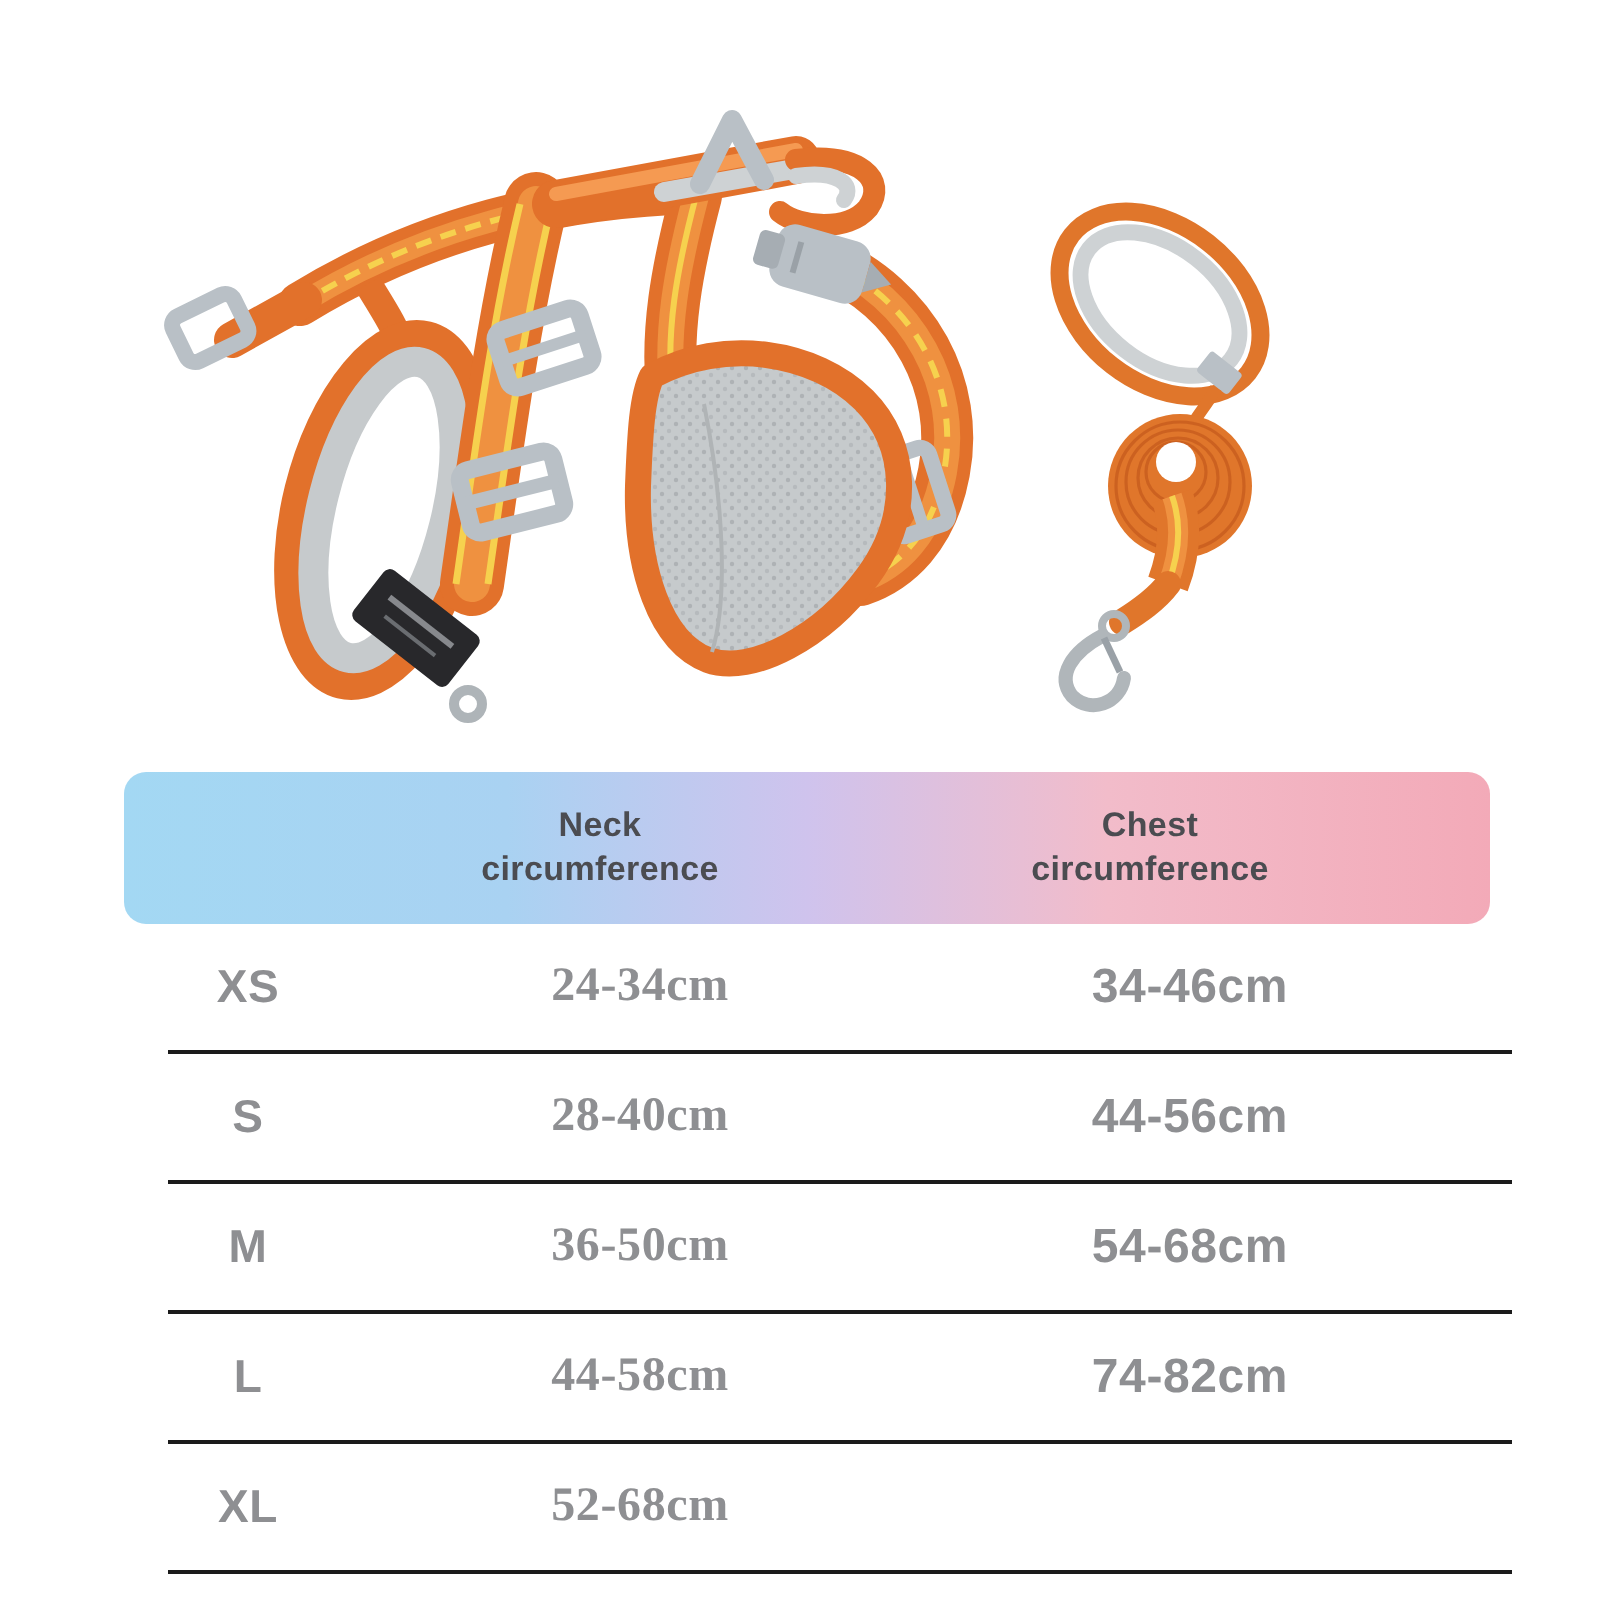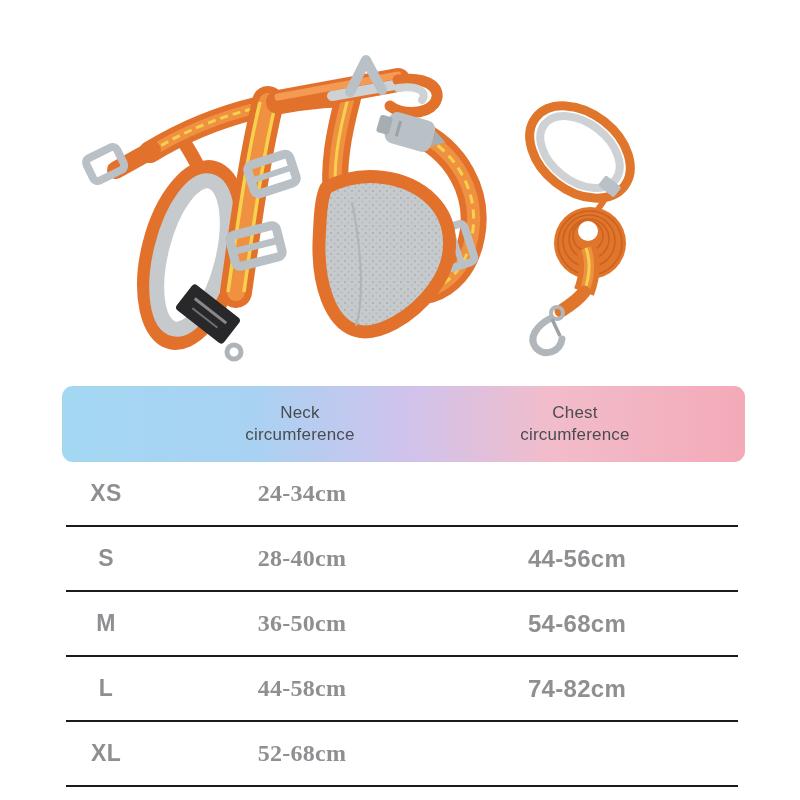--- a/index.html
+++ b/index.html
@@ -8,27 +8,27 @@
     font-family:"Liberation Sans",sans-serif;
   }
   svg.product{position:absolute;left:0;top:0;}
   
   .chart-header{
     position:absolute;left:62px;top:386px;width:683px;height:76px;border-radius:11px;
     background:linear-gradient(90deg,#a3d8f3 0%,#a9d2f2 28%,#cfc3ed 50%,#f2bcca 72%,#f3aab8 100%);
   }
   .col-label{
     position:absolute;top:50%;transform:translateY(-50%);
-    font-weight:normal;font-size:17px;line-height:1.3;color:#4b4c51;
+    font-weight:bold;font-size:17px;line-height:1.3;color:#4b4c51;
     text-align:center;white-space:pre-line;letter-spacing:.2px;
   }
   .col-label.neck{left:148px;width:180px;}
   .col-label.chest{left:423px;width:180px;}
   
-  .rows{position:absolute;left:66px;top:462px;width:672px;}
+  .rows{position:absolute;left:84px;top:462px;width:672px;}
   .row{position:relative;height:63px;border-bottom:2px solid #1b1b1b;}
   .cell{
     position:absolute;top:0;height:63px;line-height:63px;text-align:center;
     font-weight:bold;color:#8e8f92;font-size:24px;letter-spacing:.3px;
   }
   .cell.size{left:0;width:80px;font-size:23px;}
   .cell.neck{left:126px;width:220px;font-family:Liberation Serif, serif;}
   .cell.chest{left:401px;width:220px;}
 </style>
 </head>
@@ -161,20 +161,21 @@
     <div class="col-label neck">Neck
 circumference</div>
     <div class="col-label chest">Chest
 circumference</div>
   </div>
 
   <div class="rows">
     <div class="row">
       <span class="cell size">XS</span>
       <span class="cell neck">24-34cm</span>
+      <span class="cell chest">34-46cm</span>
     </div>
     <div class="row">
       <span class="cell size">S</span>
       <span class="cell neck">28-40cm</span>
       <span class="cell chest">44-56cm</span>
     </div>
     <div class="row">
       <span class="cell size">M</span>
       <span class="cell neck">36-50cm</span>
       <span class="cell chest">54-68cm</span>

